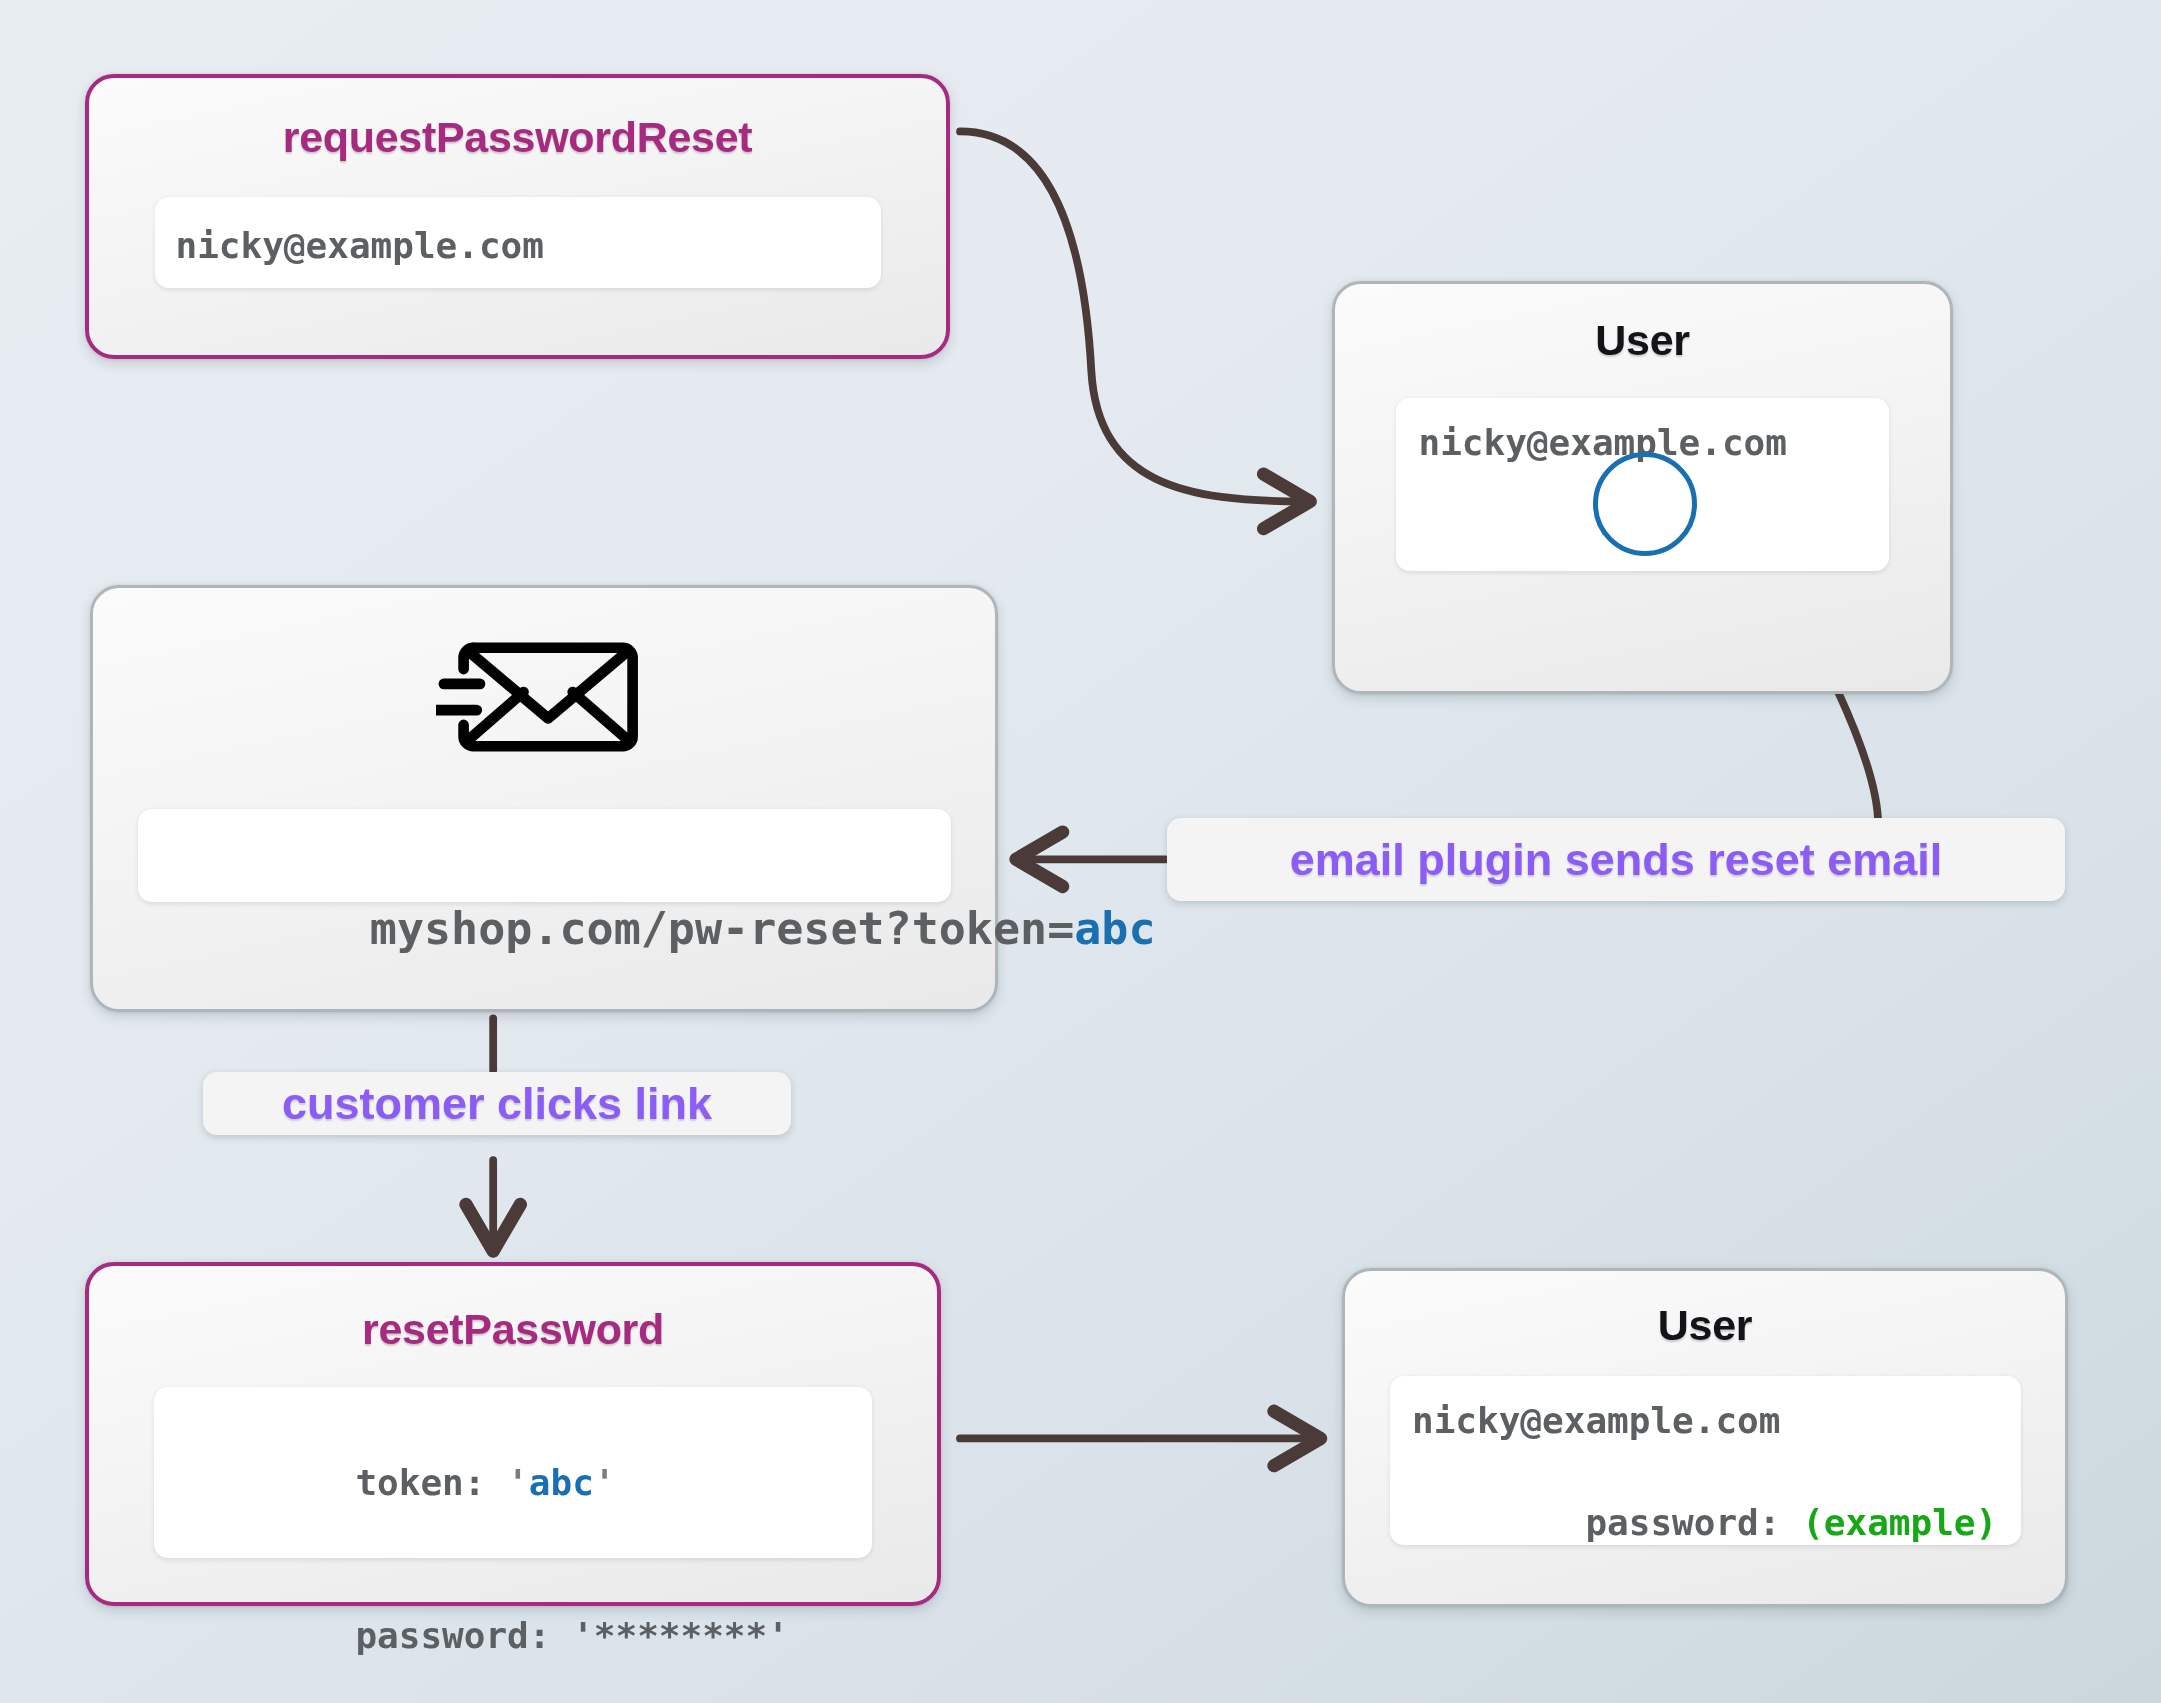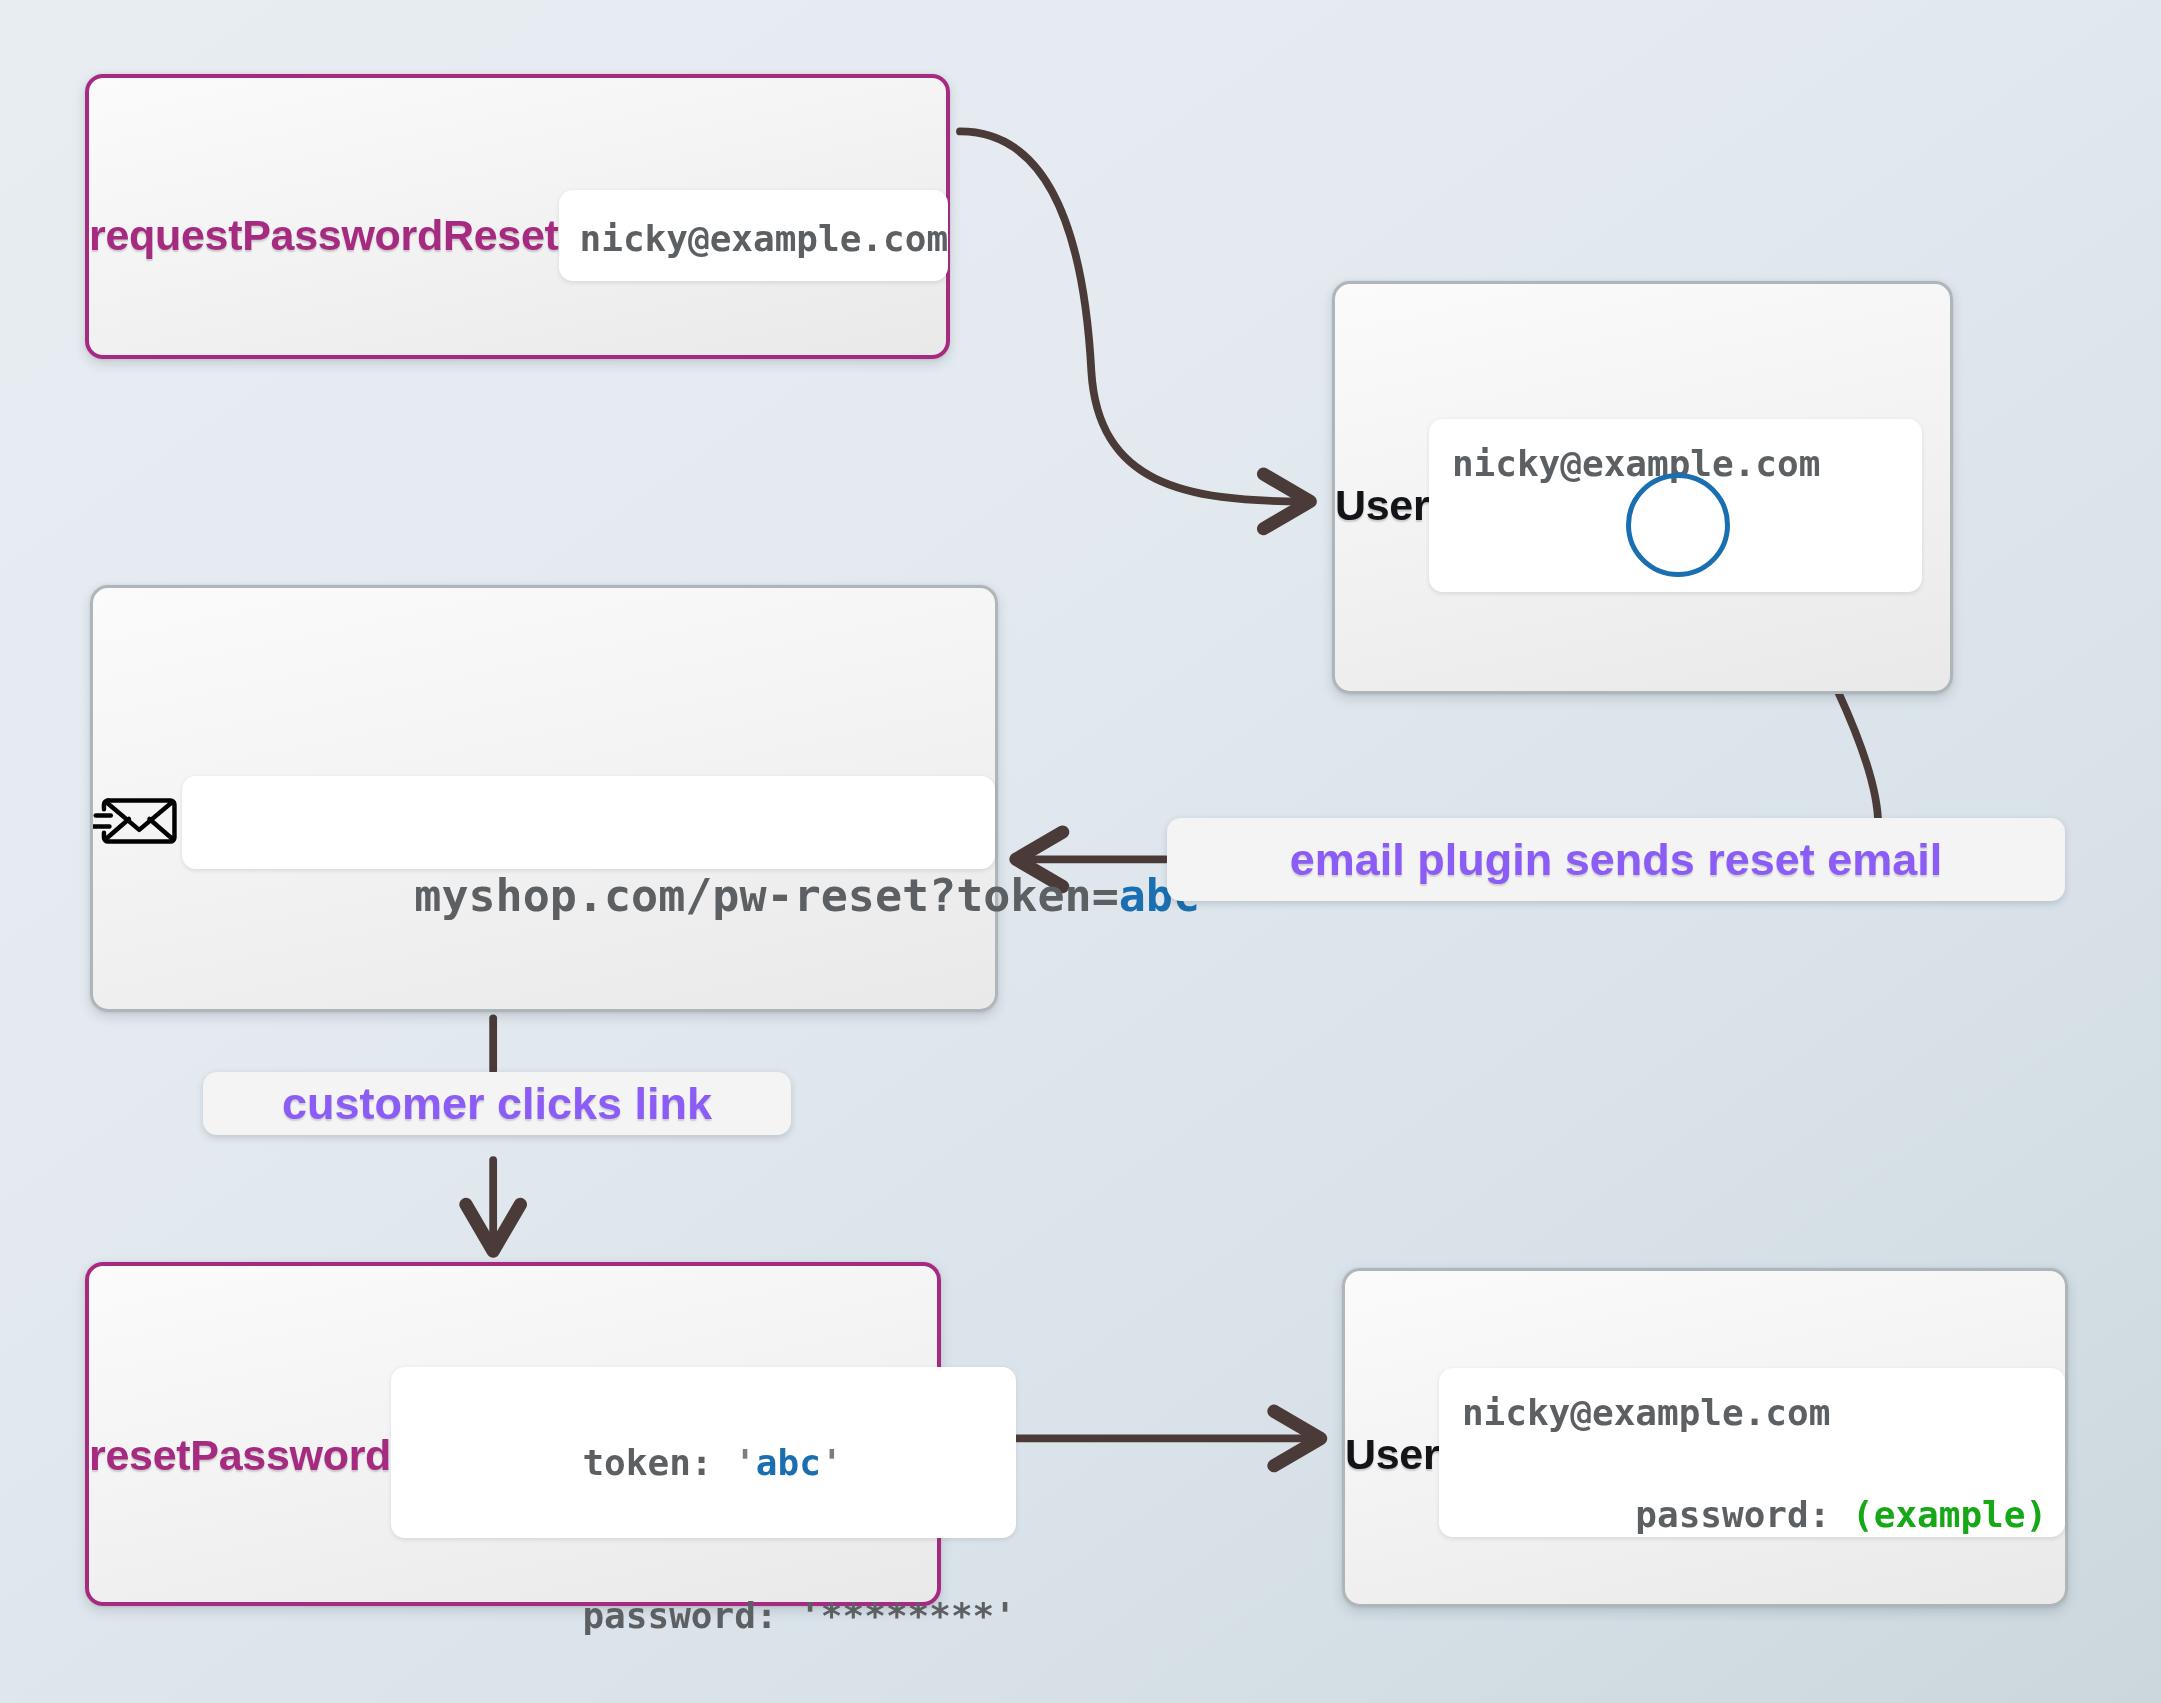--- a/index.html
+++ b/index.html
@@ -27,26 +27,26 @@
     width: 2162px;
     height: 1703px;
     pointer-events: none;
     z-index: 1;
   }
 
   
   .node {
     position: absolute;
     box-sizing: border-box;
-    border-radius: 18px;
+    border-radius: 29px;
     background: linear-gradient(168deg, #fbfbfb 0%, #f4f4f5 42%, #e9e9ea 100%);
     box-shadow: 0 4.3px 11.2px rgba(40,55,70,0.16), 0 0.9px 2.6px rgba(40,55,70,0.10);
     z-index: 3;
     display: flex;
-    flex-direction: row;
+    flex-direction: column;
     align-items: center;
   }
   .node.accent {
     border: 4.3px solid #a62b80;
   }
   .node.plain {
     border: 3.5px solid #aeb6ba;
   }
 
   .node-title {
@@ -122,21 +122,21 @@
     width: 813px; height: 93px; margin-top: 48px;
     font-size: 45px; padding: 24px 0 0 15.6px;
   }
 
   #node-reset-password {
     left: 85px; top: 1262px; width: 856px; height: 344px;
   }
   #node-reset-password .node-title { margin-top: 42px; }
   #node-reset-password .panel {
     width: 718px; height: 171px; margin-top: 36px;
-    font-size: 36px; padding: 19px 0 0 18px;
+    font-size: 36px; padding: 19px 0 0 28px;
   }
 
   #node-user-bottom {
     left: 1342px; top: 1268px; width: 726px; height: 339px;
   }
   #node-user-bottom .node-title { margin-top: 33px; }
   #node-user-bottom .panel {
     width: 631px; height: 169px; margin-top: 29px;
     font-size: 36px; padding: 19px 0 0 22.5px;
   }

